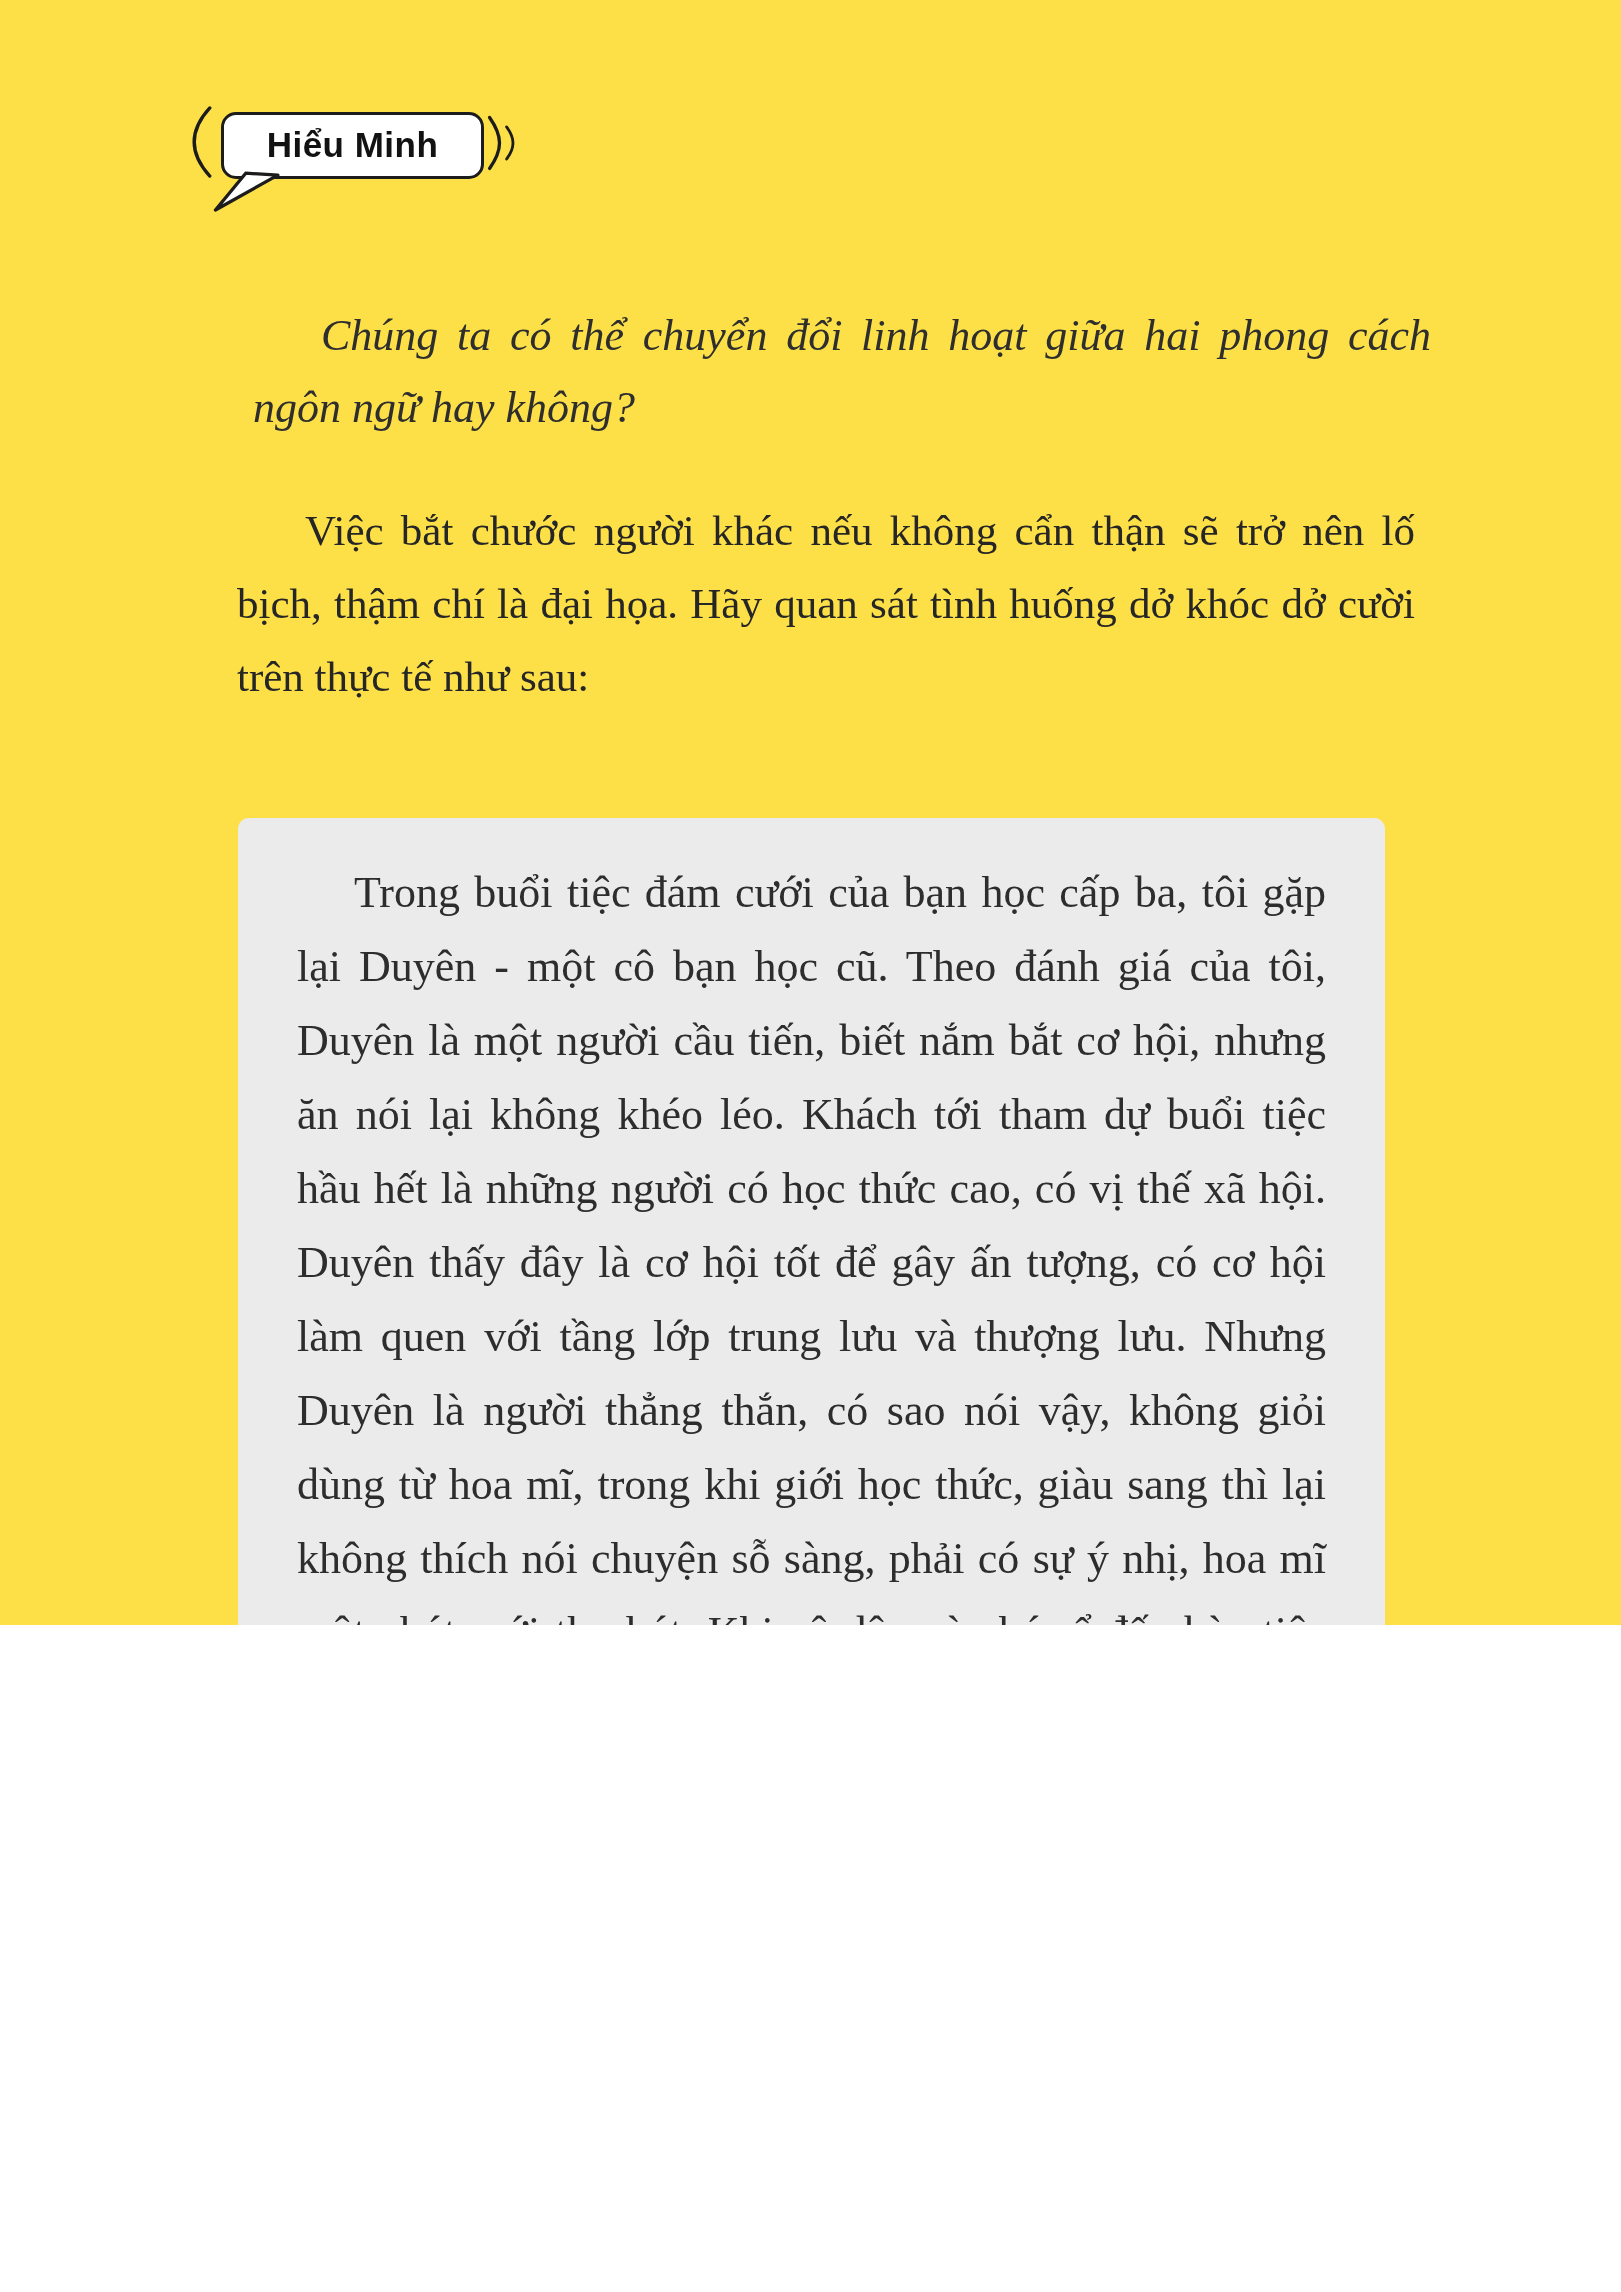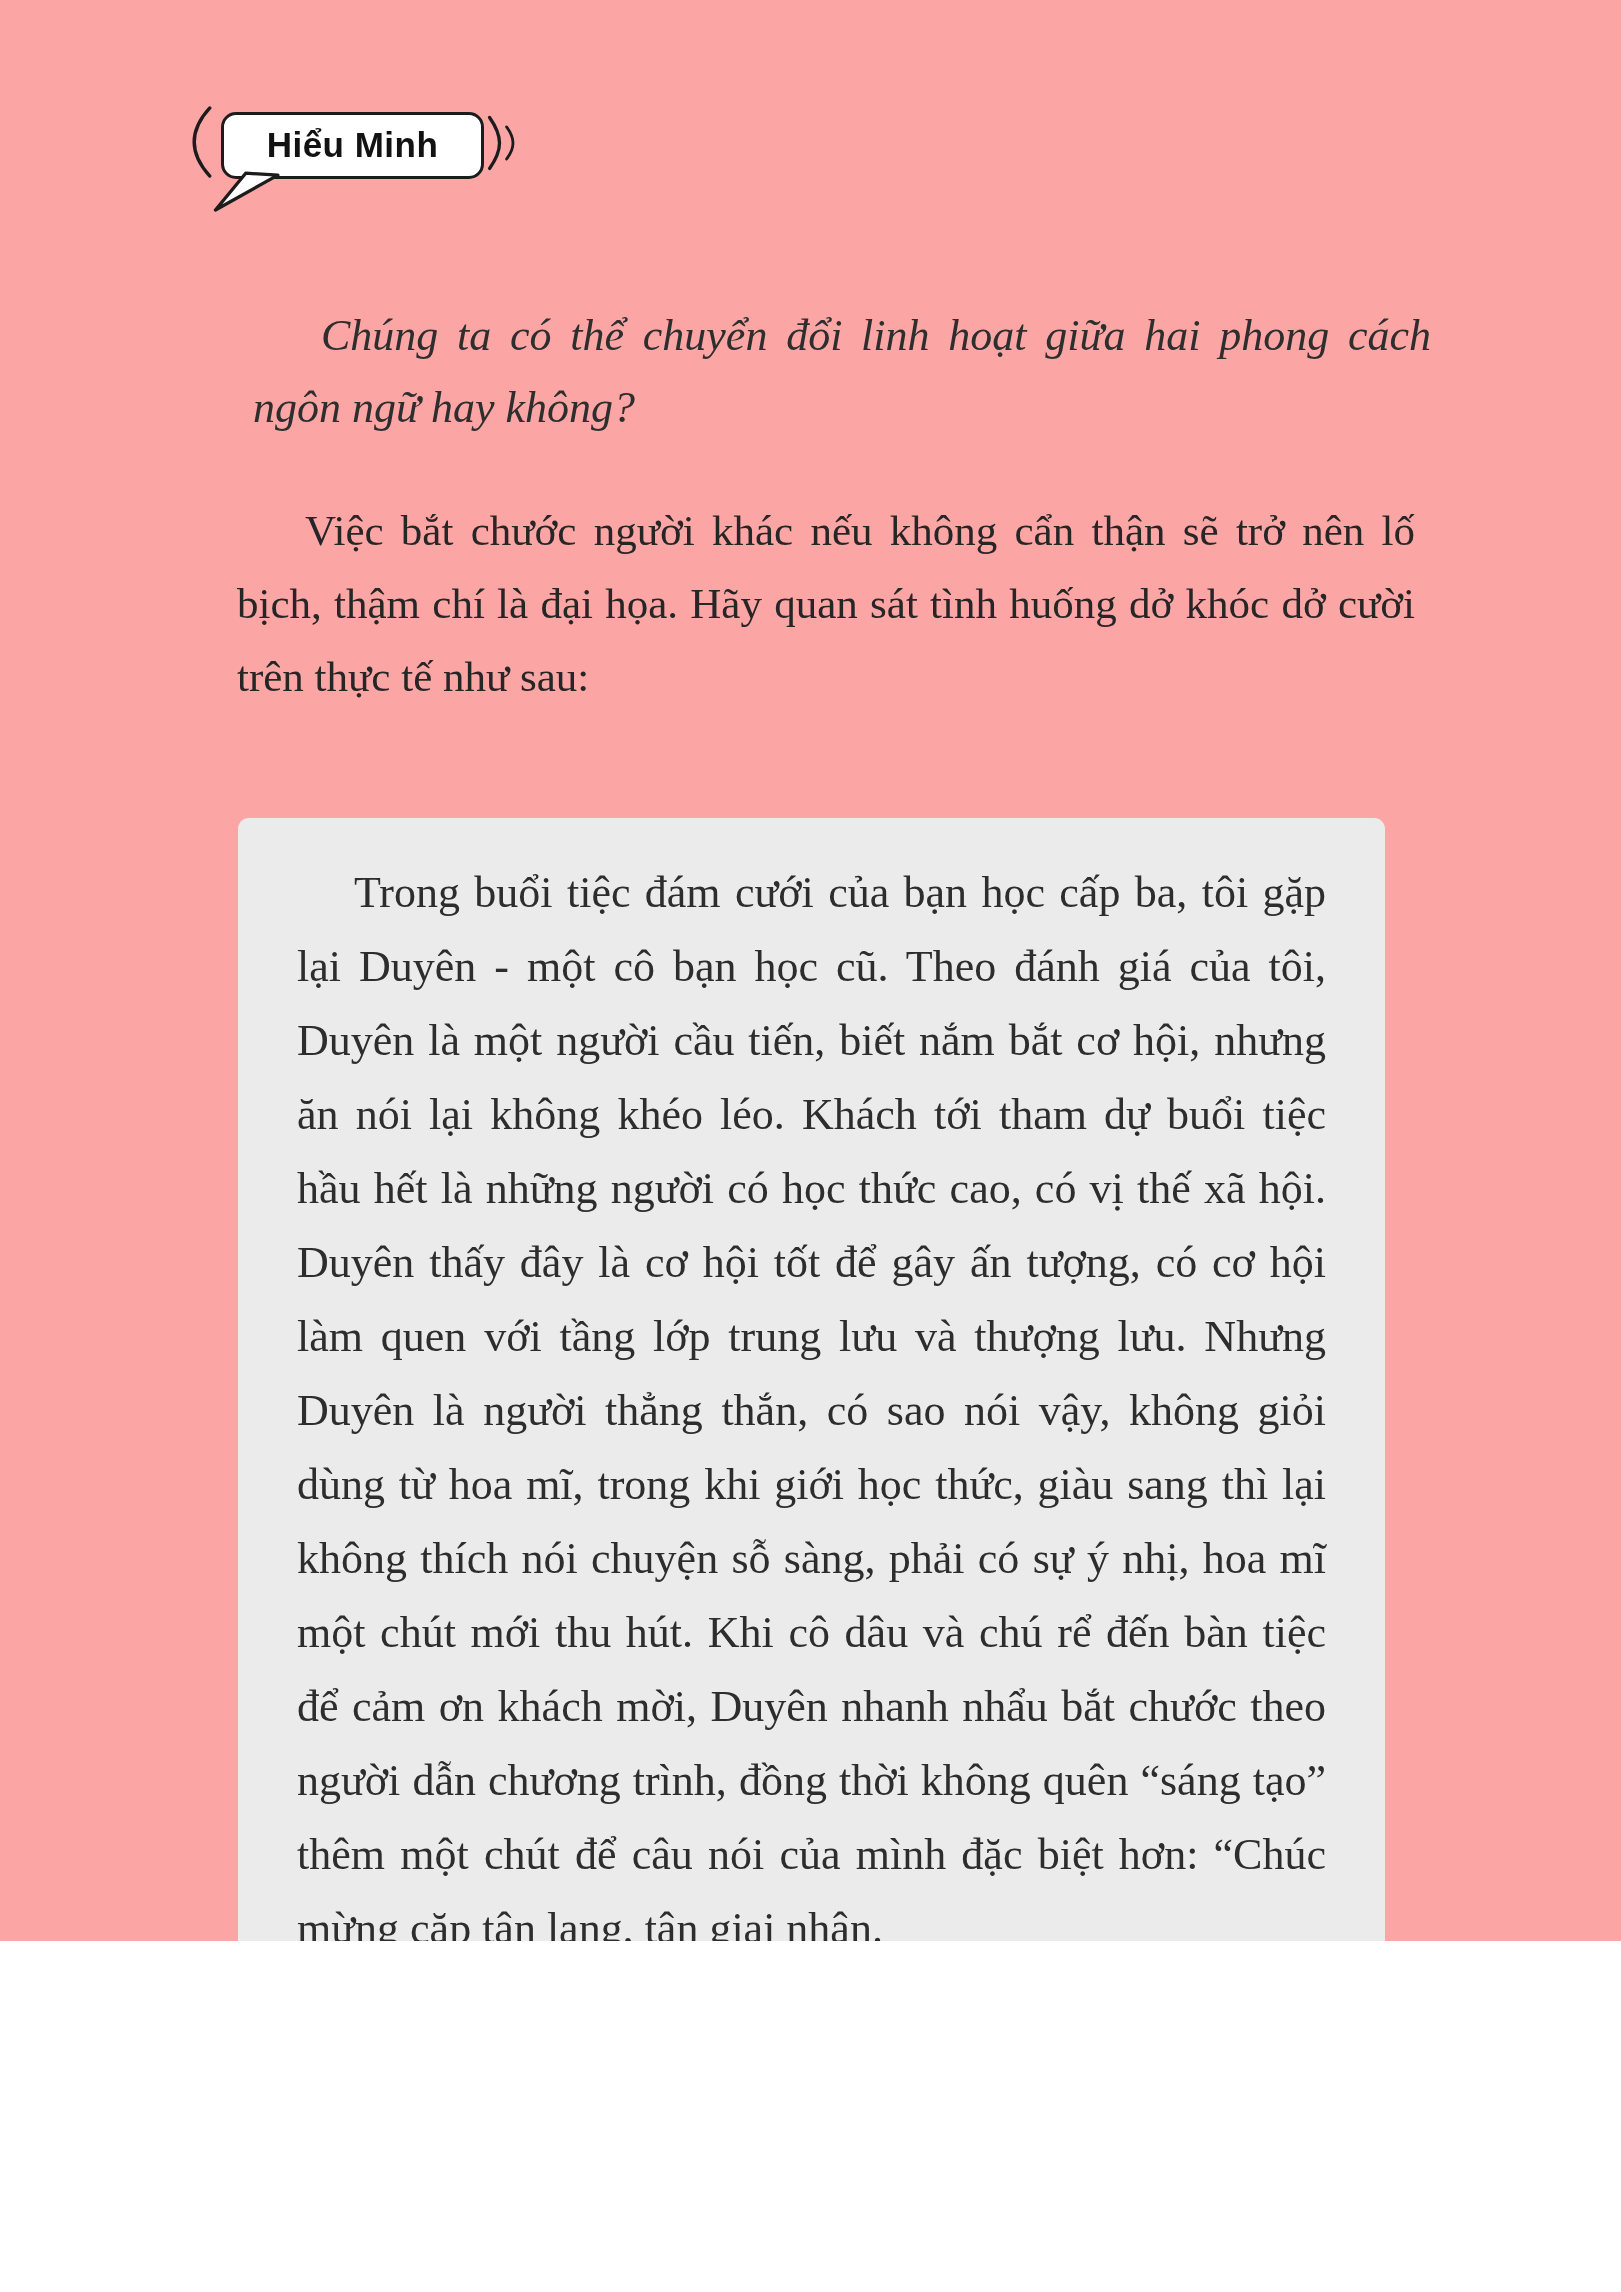--- a/index.html
+++ b/index.html
@@ -1,20 +1,20 @@
 <!DOCTYPE html>
 <html style="font-size:15px"><head>
 <meta charset="utf-8">
 <style>
   html, body { margin: 0; padding: 0; background: #ffffff; }
   .page {
     position: relative;
     width: 1621px;
-    height: 1941px;
-    background: #fca5a5;
+    height: 1625px;
+    background: #fde047;
     font-family: "Liberation Serif", serif;
     color: #262626;
     overflow: hidden;
   }
 
   
   .badge-wrap {
     position: absolute;
     left: 189px;
     top: 104px;

